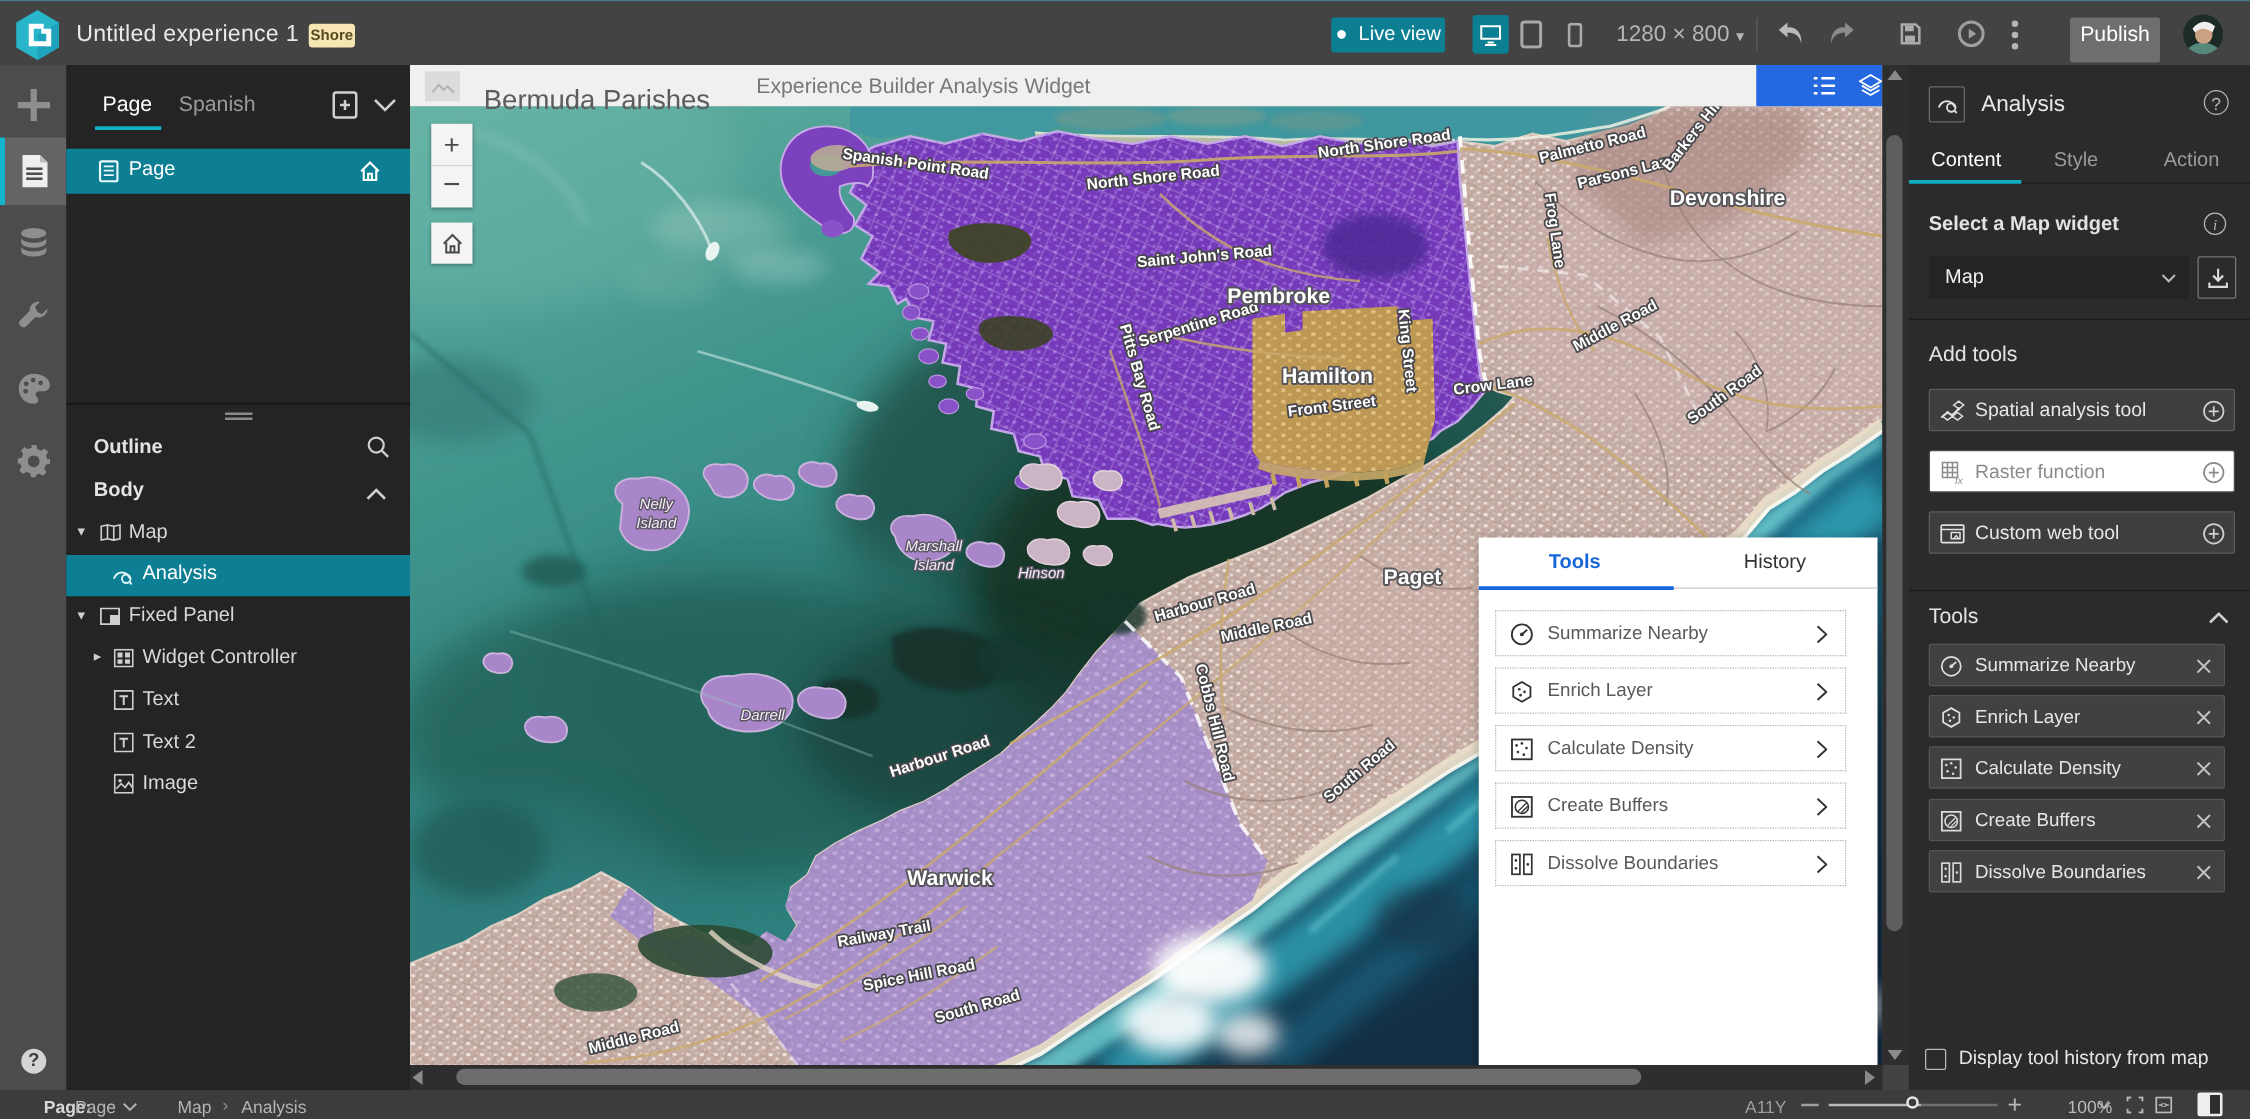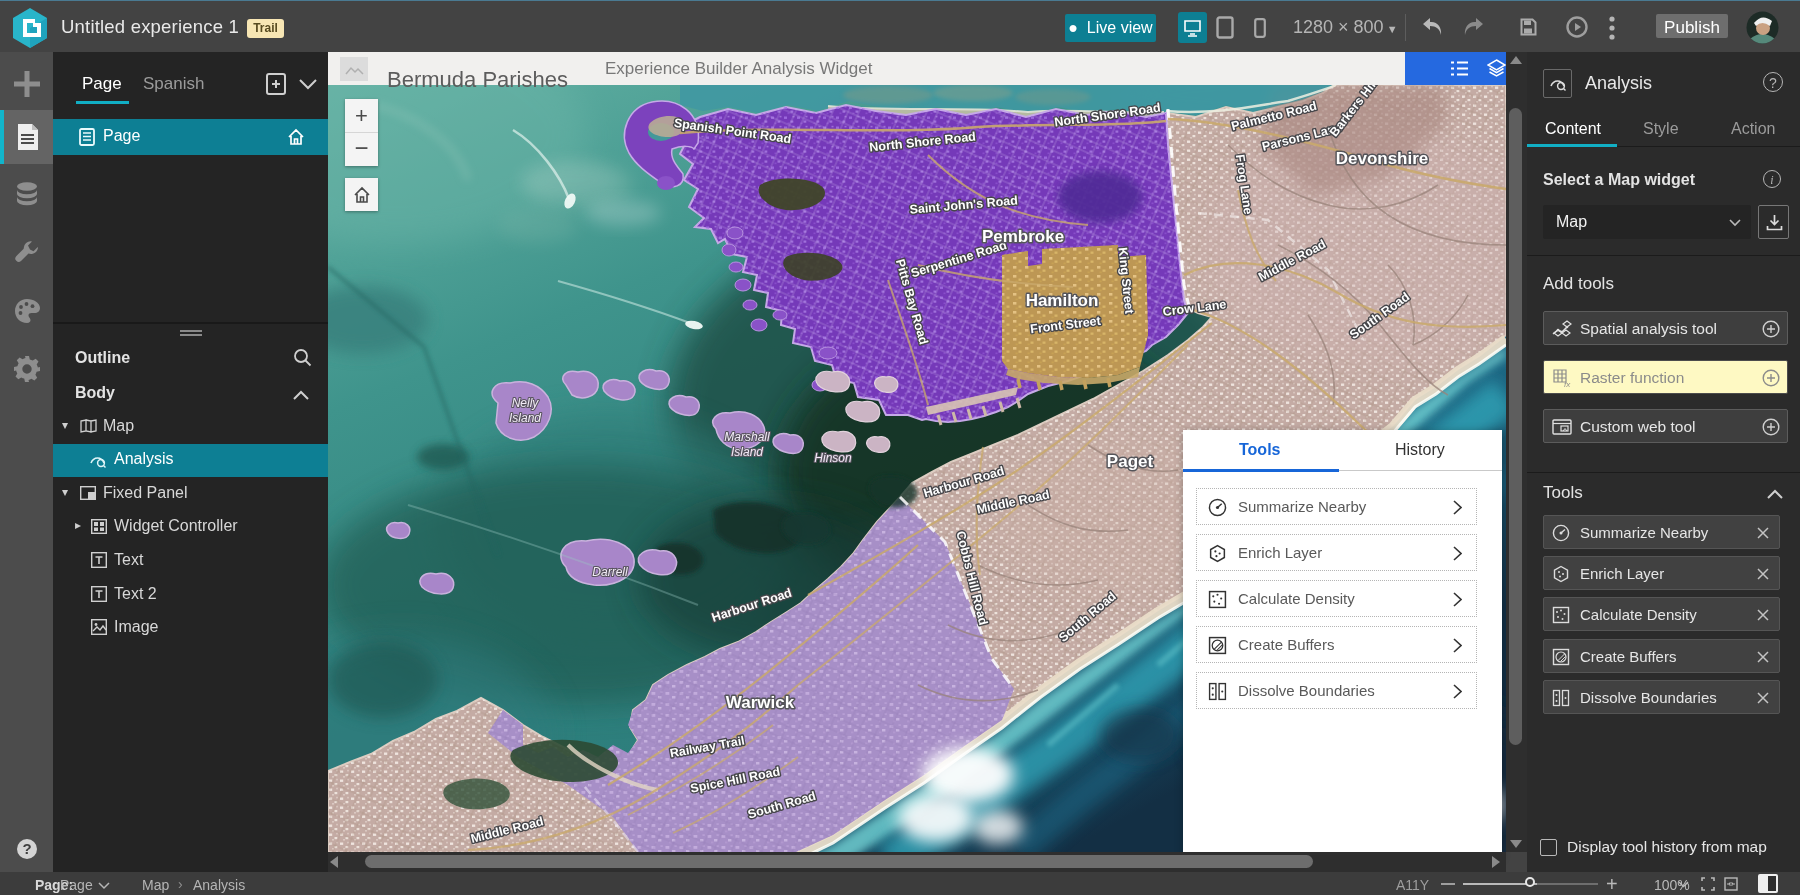--- a/index.html
+++ b/index.html
@@ -19,21 +19,21 @@
 </head>
 <body>
 <div id="topbar">
   <svg class="abs" style="left:10px;top:6px" width="40" height="42" viewBox="0 0 40 42">
     <polygon points="20,1 37,11 37,31 20,41 3,31 3,11" fill="#29b5ca"></polygon>
     <polygon points="37,11 37,31 20,41 20,21" fill="#1fa3bd"></polygon>
     <path d="M13 12 h12 v4 h-8 v10 h12 v4 H13 z" fill="#fff"></path>
     <path d="M27 30 v-10 h-4 v-4 h8 v14 z" fill="#fff"></path>
   </svg>
   <div class="abs" style="left:61px;top:15px;font-size:18.5px;color:#e9e9e9;letter-spacing:0.2px;">Untitled experience 1</div>
-  <div class="abs" style="left:247px;top:18px;width:37px;height:19px;background:#f7e6b4;border-radius:3px;color:#564a20;font-size:12px;font-weight:bold;text-align:center;line-height:19px;">Trail</div>
+  <div class="abs" style="left:247px;top:18px;width:37px;height:19px;background:#f7e6b4;border-radius:3px;color:#564a20;font-size:12px;font-weight:bold;text-align:center;line-height:19px;">Shore</div>
   <div class="abs" style="left:1065px;top:13px;width:91px;height:28px;background:#0d7f93;border-radius:2px;color:#fff;font-size:16px;text-align:center;line-height:28px;">●&nbsp; Live view</div>
   <div class="abs" style="left:1178px;top:11px;width:29px;height:31px;background:#0d7f93;border-radius:3px;">
     <svg width="29" height="31" viewBox="0 0 29 31">
         <path d="M7 9 h15 v10 h-15 z M12 22 h5 M10 24 h9" stroke="#fff" stroke-width="1.6" fill="none"></path>
       </svg>
   </div>
   <svg class="abs" style="left:1216px;top:15px" width="18" height="23" viewBox="0 0 18 23">
       <rect x="1.5" y="1.5" width="15" height="20" rx="2" stroke="#a9a9a9" stroke-width="2.4" fill="none"></rect>
     </svg>
   <svg class="abs" style="left:1254px;top:17px" width="12" height="20" viewBox="0 0 12 20">
@@ -54,21 +54,21 @@
     </svg>
   <svg class="abs" style="left:1566px;top:15px" width="22" height="22" viewBox="0 0 22 22">
       <circle cx="11" cy="11" r="9.5" fill="none" stroke="#9e9e9e" stroke-width="2.4"></circle>
       <path d="M9 7 l6 4 -6 4 z" fill="#9e9e9e"></path>
     </svg>
   <svg class="abs" style="left:1606px;top:14px" width="12" height="26" viewBox="0 0 12 26">
       <circle cx="6" cy="4" r="2.6" fill="#b5b5b5"></circle>
       <circle cx="6" cy="13" r="2.6" fill="#b5b5b5"></circle>
       <circle cx="6" cy="22" r="2.6" fill="#b5b5b5"></circle>
     </svg>
-  <div class="abs" style="left:1656px;top:13px;width:72px;height:24px;background:#6e6e6e;border-radius:2px;color:#fff;font-size:17px;text-align:center;line-height:28px;">Publish</div>
+  <div class="abs" style="left:1656px;top:13px;width:72px;height:36px;background:#6e6e6e;border-radius:2px;color:#fff;font-size:17px;text-align:center;line-height:28px;">Publish</div>
   <svg class="abs" style="left:1746px;top:10px" width="33" height="33" viewBox="0 0 33 33">
     <defs>
         <clipPath id="avc">
           <circle cx="16.5" cy="16.5" r="16"></circle>
         </clipPath>
       </defs>
     <g clip-path="url(#avc)">
       <rect width="33" height="33" fill="#1d2b26"></rect>
       <path d="M4 28 Q16 18 29 28 L29 33 L4 33 Z" fill="#56897b"></path>
       <circle cx="17" cy="17" r="7" fill="#caa182"></circle>
@@ -601,21 +601,21 @@
         <circle cx="6" cy="11" r="1.3" fill="#e0e0e0"></circle>
         <circle cx="10" cy="13" r="1.3" fill="#e0e0e0"></circle>
         <circle cx="15" cy="8" r="1.3" fill="#e0e0e0"></circle>
       </svg>
     <div class="abs" style="left:36px;top:8px;font-size:15.5px;color:#e6e6e6;">Spatial analysis tool</div>
     <svg class="abs" style="left:218px;top:8px" width="18" height="18" viewBox="0 0 18 18">
         <circle cx="9" cy="9" r="7.8" fill="none" stroke="#cfcfcf" stroke-width="1.4"></circle>
         <path d="M9 5 v8 M5 9 h8" stroke="#cfcfcf" stroke-width="1.4"></path>
       </svg>
   </div>
-  <div class="abs" style="left:16px;top:308px;width:245px;height:34px;background:#fef9c3;border:1px solid #4c4c4c;border-radius:2px;">
+  <div class="abs" style="left:16px;top:308px;width:245px;height:34px;background:#ffffff;border:1px solid #4c4c4c;border-radius:2px;">
     <svg class="abs" style="left:8px;top:7px" width="20" height="20" viewBox="0 0 20 20">
         <path d="M2 2 h12 v12 h-12 z M2 6 h12 M2 10 h12 M6 2 v12 M10 2 v12" stroke="#8b8b8b" stroke-width="1.2" fill="none"></path>
         <text x="12" y="19" font-size="8" fill="#8b8b8b" font-style="italic">fx</text>
       </svg>
     <div class="abs" style="left:36px;top:8px;font-size:15.5px;color:#8b8b8b;">Raster function</div>
     <svg class="abs" style="left:218px;top:8px" width="18" height="18" viewBox="0 0 18 18">
         <circle cx="9" cy="9" r="7.8" fill="none" stroke="#8b8b8b" stroke-width="1.4"></circle>
         <path d="M9 5 v8 M5 9 h8" stroke="#8b8b8b" stroke-width="1.4"></path>
       </svg>
   </div>

